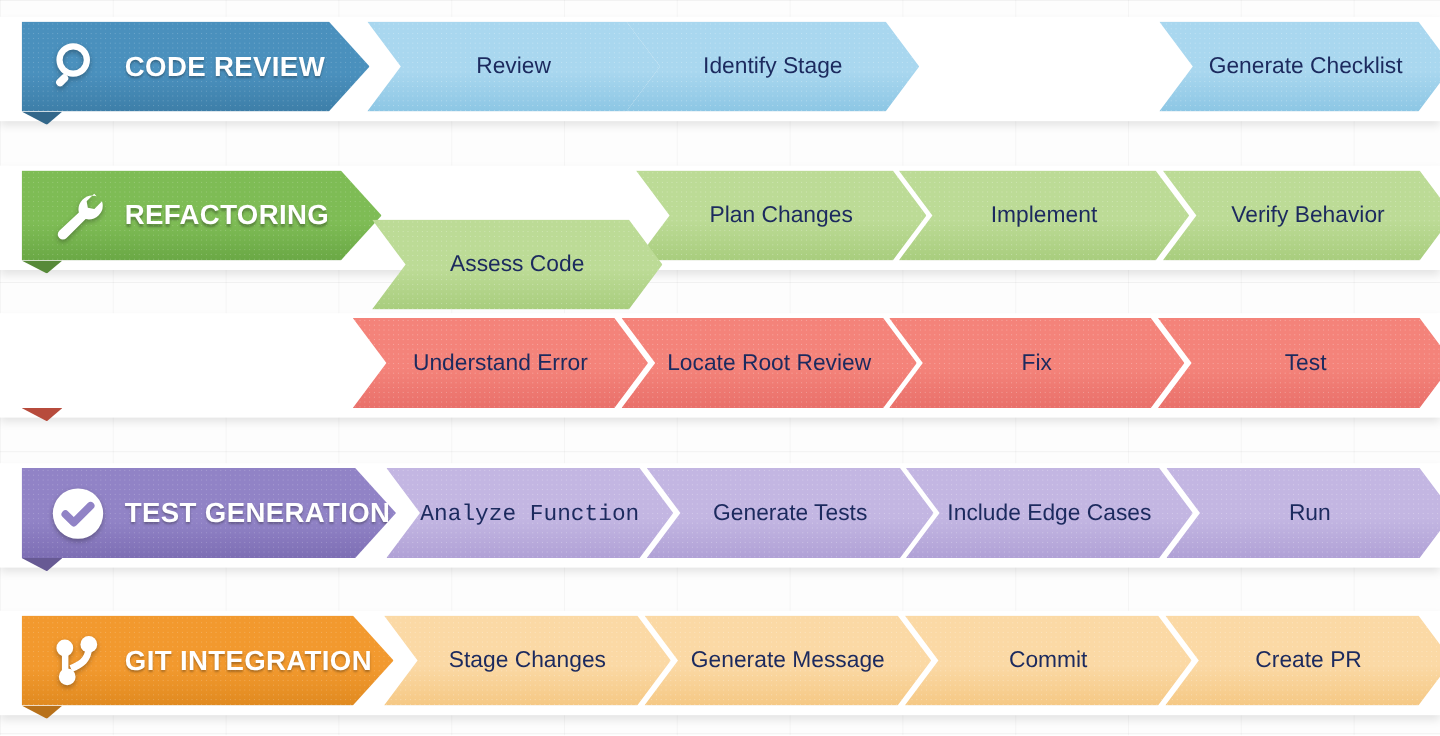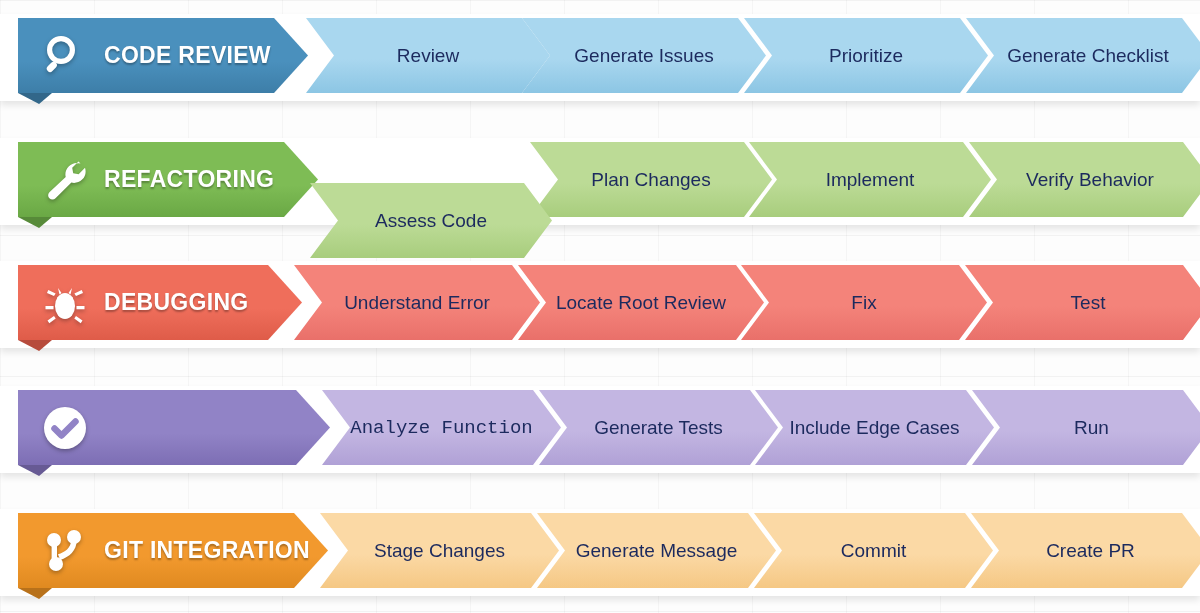--- a/index.html
+++ b/index.html
@@ -128,24 +128,21 @@
 </head>
 <body>
 
 <div id="canvas" style="background-color: rgb(253, 253, 253);">
     <div class="row" style="top: 18px;">
       <div class="band-bg"></div>
       <div class="step" style="left: 306px; width: 244px; z-index: 4; background: linear-gradient(rgb(169, 215, 239) 0%, rgb(169, 215, 239) 55%, rgb(140, 198, 228) 100%);">
         <span class="step-label" style="color: rgb(28, 42, 94);">Review</span>
       </div>
       <div class="step" style="left: 522px; width: 244px; z-index: 3; background: linear-gradient(rgb(169, 215, 239) 0%, rgb(169, 215, 239) 55%, rgb(140, 198, 228) 100%);">
-        <span class="step-label" style="color: rgb(28, 42, 94);">Generate Issues</span>
-      </div>
-      <div class="step" style="left: 744px; width: 244px; z-index: 2; background: linear-gradient(rgb(169, 215, 239) 0%, rgb(169, 215, 239) 55%, rgb(140, 198, 228) 100%);">
-        <span class="step-label" style="color: rgb(28, 42, 94);">Prioritize</span>
+        <span class="step-label" style="color: rgb(28, 42, 94);">Identify Stage</span>
       </div>
       <div class="step last" style="left: 966px; width: 244px; z-index: 1; background: linear-gradient(rgb(169, 215, 239) 0%, rgb(169, 215, 239) 55%, rgb(140, 198, 228) 100%);">
         <span class="step-label" style="color: rgb(28, 42, 94);">Generate Checklist</span>
       </div>
       <div class="ribbon-fold" style="background: rgb(61, 126, 168); filter: brightness(0.82);"></div>
       <div class="header" style="width: 290px; background: linear-gradient(rgb(74, 144, 189) 0%, rgb(74, 144, 189) 58%, rgb(61, 126, 168) 100%);">
         <span class="header-icon">
           <svg viewBox="0 0 50 50">
             <g fill="#fff">
               <path d="M21 5a14 14 0 1 0 0 28 14 14 0 0 0 0-28zm0 5.2a8.8 8.8 0 1 1 0 17.6 8.8 8.8 0 0 1 0-17.6z"></path>
@@ -188,34 +185,20 @@
       <div class="step" style="left: 518px; width: 246px; z-index: 3; background: linear-gradient(rgb(244, 131, 122) 0%, rgb(244, 131, 122) 55%, rgb(233, 112, 106) 100%);">
         <span class="step-label" style="color: rgb(28, 42, 94);">Locate Root Review</span>
       </div>
       <div class="step" style="left: 741px; width: 246px; z-index: 2; background: linear-gradient(rgb(244, 131, 122) 0%, rgb(244, 131, 122) 55%, rgb(233, 112, 106) 100%);">
         <span class="step-label" style="color: rgb(28, 42, 94);">Fix</span>
       </div>
       <div class="step last" style="left: 965px; width: 246px; z-index: 1; background: linear-gradient(rgb(244, 131, 122) 0%, rgb(244, 131, 122) 55%, rgb(233, 112, 106) 100%);">
         <span class="step-label" style="color: rgb(28, 42, 94);">Test</span>
       </div>
       <div class="ribbon-fold" style="background: rgb(223, 92, 73); filter: brightness(0.82);"></div>
-      <div class="header" style="width: 284px; background: linear-gradient(rgb(239, 110, 91) 0%, rgb(239, 110, 91) 58%, rgb(223, 92, 73) 100%);">
-        <span class="header-icon">
-          <svg viewBox="0 0 50 50">
-            <g fill="#fff">
-              <ellipse cx="25" cy="28" rx="10" ry="13"></ellipse>
-              <path d="M18 10l3.5 5-2 1.4zM32 10l-3.5 5 2 1.4z"></path>
-              <rect x="23.4" y="16" width="3.2" height="22" rx="1.2"></rect>
-              <rect x="17" y="19" width="16" height="3" rx="1.4"></rect>
-              <path d="M14 18l-7-3 1.3-3 7.3 3.4zM36 18l7-3-1.3-3-7.3 3.4zM13.5 28H5.5v3.2h8zM36.5 28h8v3.2h-8zM14 38l-6.5 4.5 1.8 2.7 6.4-4.6zM36 38l6.5 4.5-1.8 2.7-6.4-4.6z"></path>
-            </g>
-          </svg>
-        </span>
-        <span class="header-label" style="color: rgb(255, 255, 255);">DEBUGGING</span>
-      </div>
     </div>
     <div class="row" style="top: 390px;">
       <div class="band-bg"></div>
       <div class="step" style="left: 322px; width: 239px; z-index: 4; background: linear-gradient(rgb(195, 182, 226) 0%, rgb(195, 182, 226) 55%, rgb(176, 161, 214) 100%);">
         <span class="step-label" style="color: rgb(28, 42, 94); font-family: Liberation Mono, monospace;">Analyze Function</span>
       </div>
       <div class="step" style="left: 539px; width: 239px; z-index: 3; background: linear-gradient(rgb(195, 182, 226) 0%, rgb(195, 182, 226) 55%, rgb(176, 161, 214) 100%);">
         <span class="step-label" style="color: rgb(28, 42, 94);">Generate Tests</span>
       </div>
       <div class="step" style="left: 755px; width: 239px; z-index: 2; background: linear-gradient(rgb(195, 182, 226) 0%, rgb(195, 182, 226) 55%, rgb(176, 161, 214) 100%);">
@@ -225,20 +208,21 @@
         <span class="step-label" style="color: rgb(28, 42, 94);">Run</span>
       </div>
       <div class="ribbon-fold" style="background: rgb(125, 110, 180); filter: brightness(0.82);"></div>
       <div class="header" style="width: 312px; background: linear-gradient(rgb(145, 131, 198) 0%, rgb(145, 131, 198) 58%, rgb(125, 110, 180) 100%);">
         <span class="header-icon">
           <svg viewBox="0 0 50 50">
             <circle cx="25" cy="25" r="21" fill="#fff"></circle>
             <path d="M14.5 25.5l7 7 14-14" fill="none" stroke-width="6.5" stroke-linecap="round" stroke-linejoin="round" class="chk" stroke="#9183c6"></path>
           </svg>
         </span>
+        <span class="header-label" style="color: rgb(255, 255, 255);">TEST GENERATION</span>
       </div>
     </div>
     <div class="row" style="top: 513px;">
       <div class="band-bg"></div>
       <div class="step" style="left: 320px; width: 239px; z-index: 4; background: linear-gradient(rgb(251, 217, 165) 0%, rgb(251, 217, 165) 55%, rgb(245, 200, 132) 100%);">
         <span class="step-label" style="color: rgb(28, 42, 94);">Stage Changes</span>
       </div>
       <div class="step" style="left: 537px; width: 239px; z-index: 3; background: linear-gradient(rgb(251, 217, 165) 0%, rgb(251, 217, 165) 55%, rgb(245, 200, 132) 100%);">
         <span class="step-label" style="color: rgb(28, 42, 94);">Generate Message</span>
       </div>

